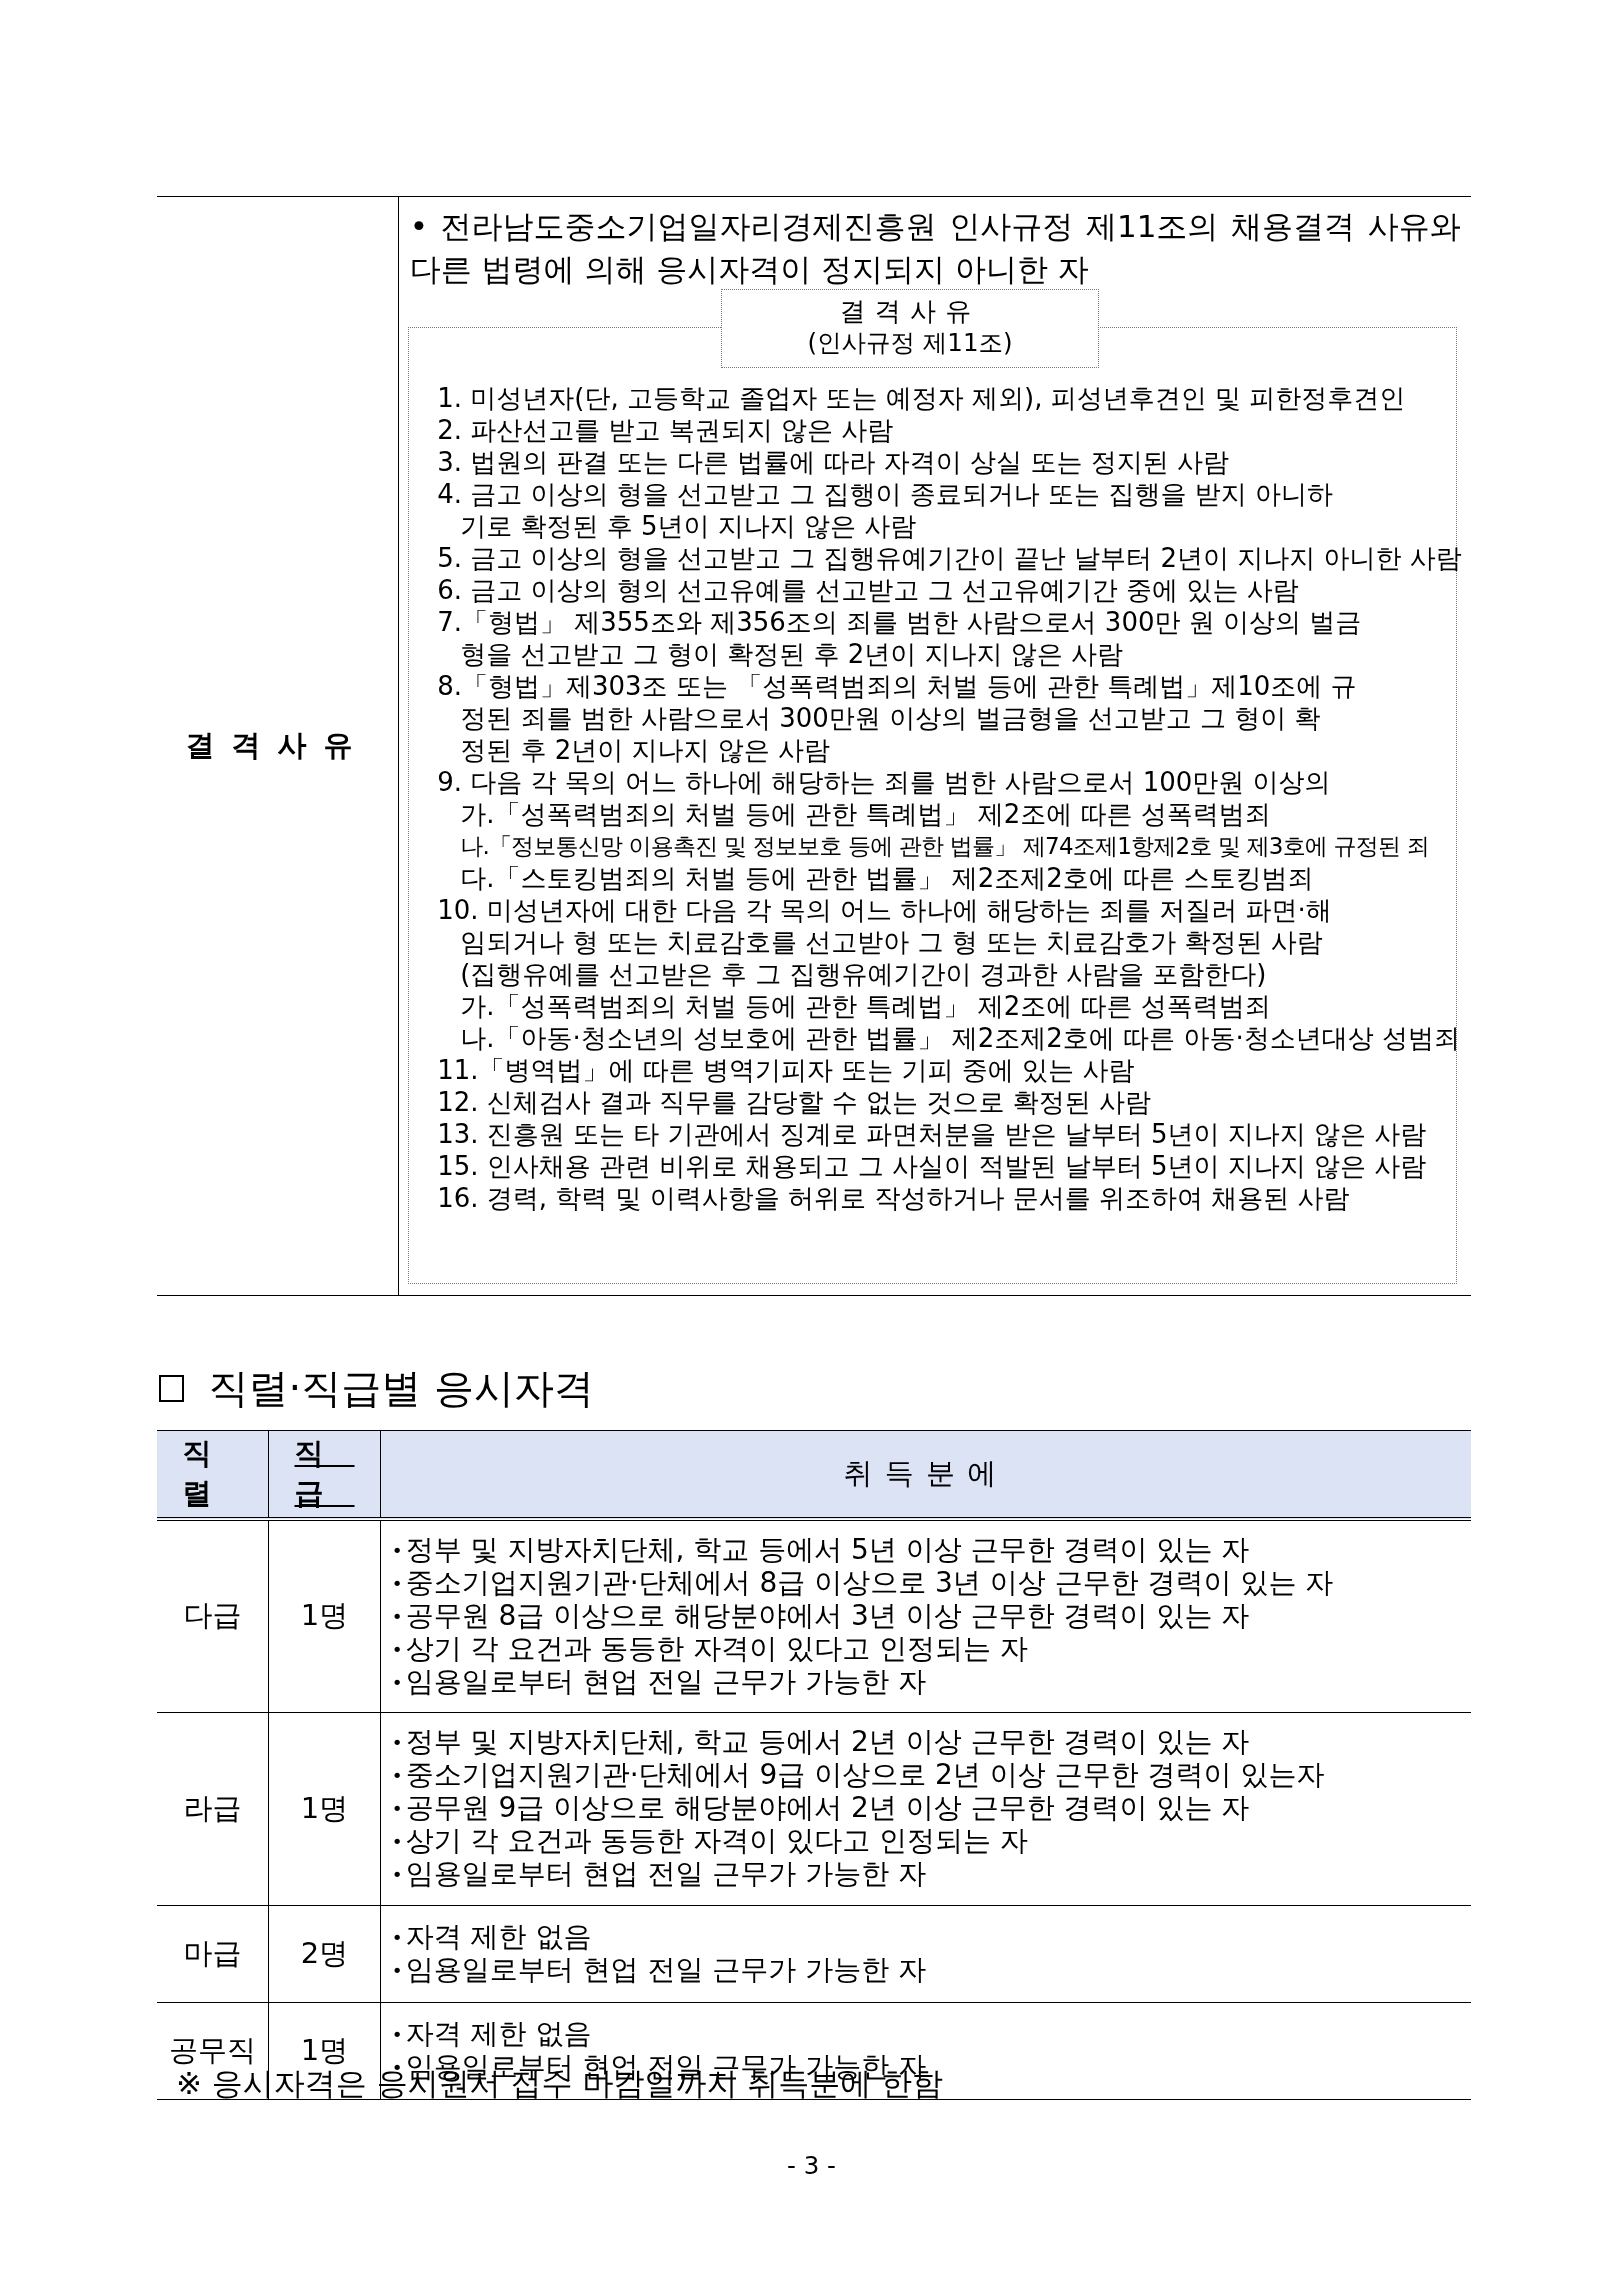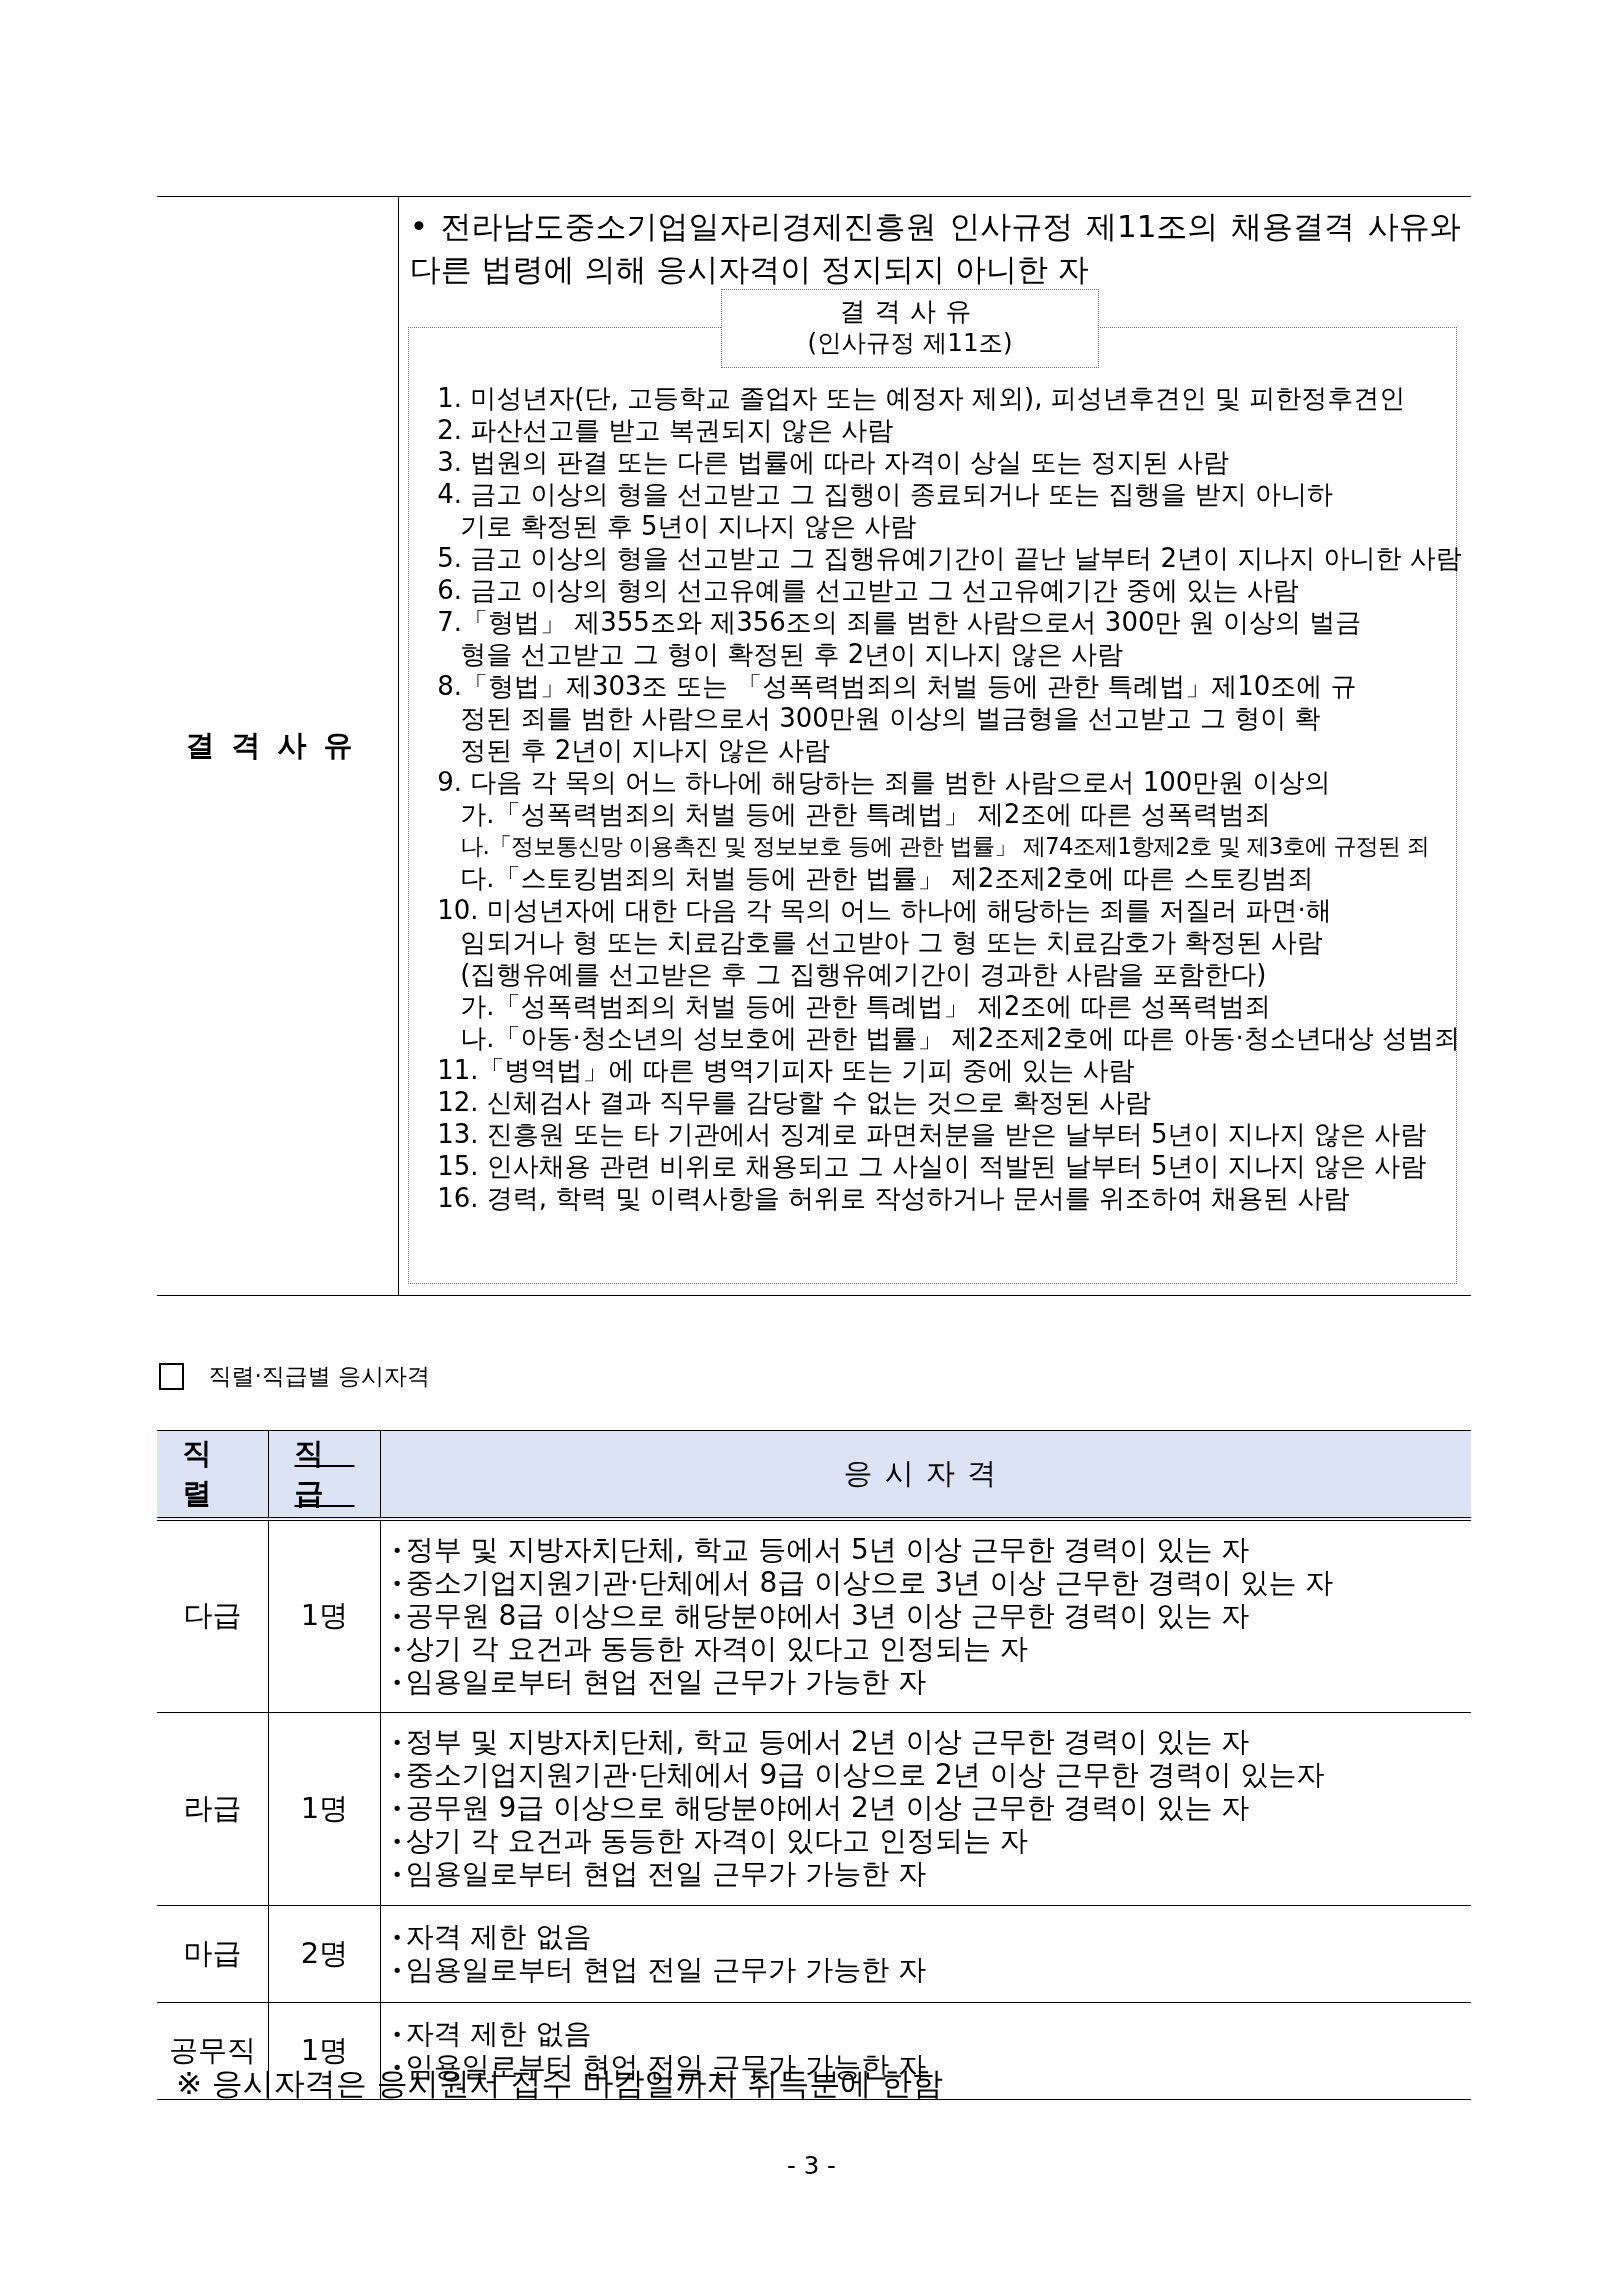--- a/index.html
+++ b/index.html
@@ -20,21 +20,21 @@
   .dq-box-title { position:absolute; left:322px; top:92px; width:376px; height:77px;
                   border:0.8px dotted #777; background:#fff; text-align:center; z-index:2; }
   .dq-box-title .t1 { font-size:26px; letter-spacing:9.2px; line-height:32px; margin-top:4.6px; }
   .dq-box-title .t2 { font-size:24.5px; line-height:31px; }
   .dq-list { position:absolute; left:28px; top:54px; width:1005px; font-size:26px; line-height:32px; }
   .dq-item { white-space:nowrap; }
   .dq-item.cont { padding-left:23px; }
   .dq-item.sub { padding-left:23px; }
 
   
-  .section-title { position:absolute; left:159px; top:1361px; font-size:23px; display:flex; align-items:center; }
+  .section-title { position:absolute; left:159px; top:1361px; font-size:40px; display:flex; align-items:center; }
   .section-title .box { width:21px; height:23px; border:2.3px solid #000; margin-right:24.5px; display:inline-block; }
 
   
   .q-table { position:absolute; left:157px; top:1430px; width:1314px; border-collapse:collapse; }
   .q-table th { background:#dce3f5; height:84px; font-size:29px; font-weight:bold;
                 border-top:1.5px solid #000; border-bottom:4.6px double #000; }
   .q-table th.c1 { width:109px; letter-spacing:31px; text-align:center; border-right:0.8px solid #000; }
   .q-table th.c2 { width:109px; letter-spacing:31px; text-align:center; border-right:0.8px solid #000;text-decoration:underline; }
   .q-table th.c3 { font-weight:normal; letter-spacing:12.3px; text-align:center; }
   .q-table td { border-bottom:1.5px solid #000; font-size:29px; vertical-align:middle; }
@@ -97,21 +97,21 @@
   <div class="section-title">
     <span class="box"></span>
     <span>직렬·직급별 응시자격</span>
   </div>
 
   <table class="q-table">
     <thead>
       <tr>
         <th class="c1">직렬</th>
         <th class="c2">직급</th>
-        <th class="c3">응시자격</th>
+        <th class="c3">취득분에</th>
       </tr>
     </thead>
     <tbody id="q-body">
         <tr style="height: 193px;">
           <td class="c1">다급</td>
           <td class="c2">1명</td>
           <td class="c3">
             <div class="q-bullet">정부 및 지방자치단체, 학교 등에서 5년 이상 근무한 경력이 있는 자</div>
             <div class="q-bullet">중소기업지원기관·단체에서 8급 이상으로 3년 이상 근무한 경력이 있는 자</div>
             <div class="q-bullet">공무원 8급 이상으로 해당분야에서 3년 이상 근무한 경력이 있는 자</div>

